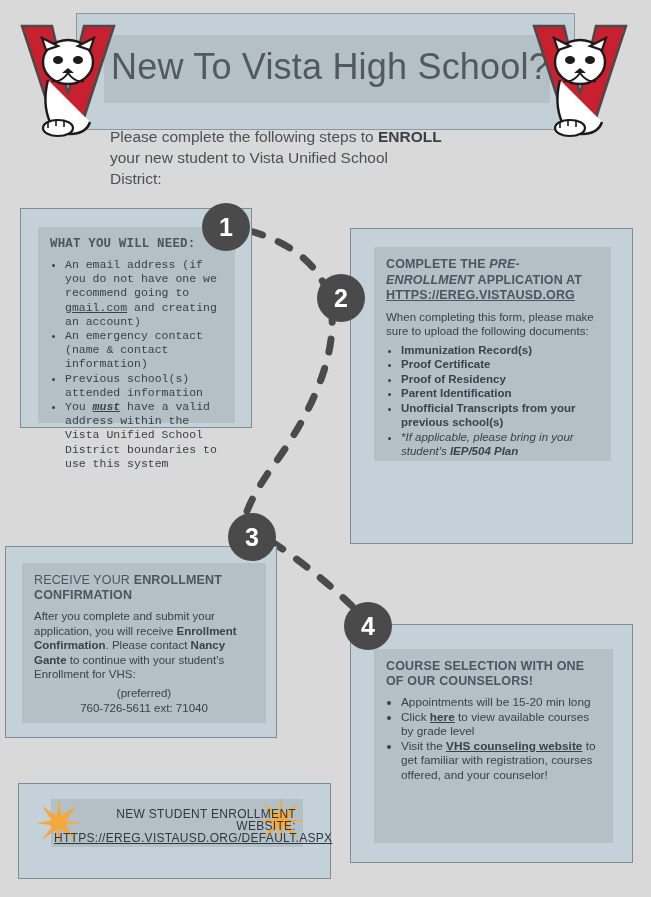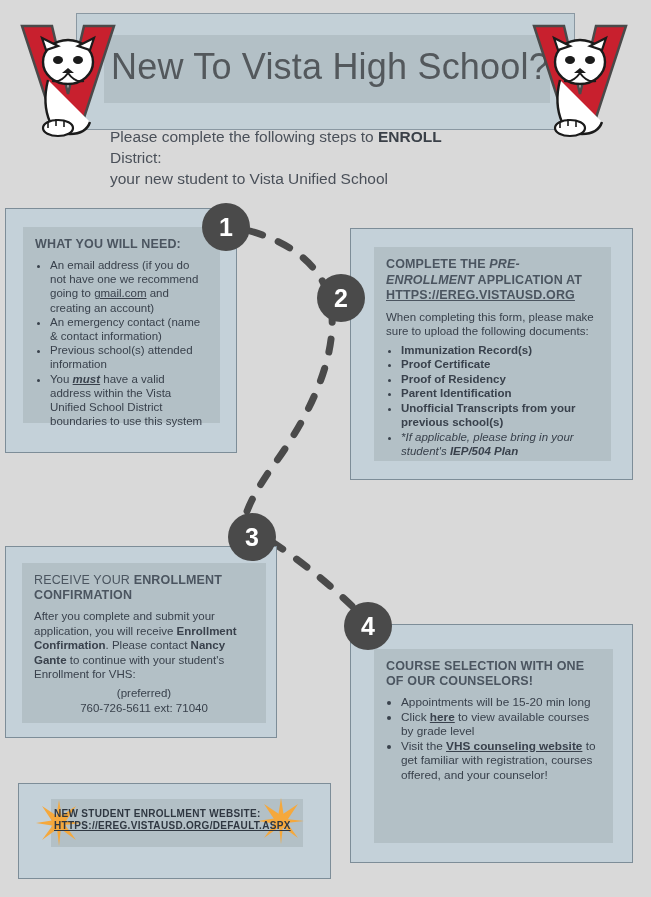--- a/index.html
+++ b/index.html
@@ -45,24 +45,24 @@
   .spanel h3{margin:0 0 6px 0;font-size:12.5px;line-height:15px;font-weight:bold;color:#4b5560;letter-spacing:.15px;}
   .spanel p{margin:0 0 4px 0;font-size:11.5px;line-height:14.5px;color:#39414c;}
   .spanel ul{margin:0;padding-left:15px;}
   .spanel li{font-size:11.5px;line-height:14.2px;color:#39414c;margin-bottom:0px;}
   .u{text-decoration:underline;}
   .bi{font-weight:bold;font-style:italic;}
   .it{font-style:italic;}
   .bd{font-weight:bold;}
 
   
-  #box1{left:5px;top:208px;width:232px;height:245px;}
+  #box1{left:20px;top:208px;width:232px;height:220px;font-family:Liberation Mono, monospace;}
   #panel1{left:17px;top:18px;width:197px;height:196px;}
   
-  #box2{left:350px;top:228px;width:283px;height:252px;}
+  #box2{left:350px;top:228px;width:283px;height:316px;}
   #panel2{left:23px;top:18px;width:237px;height:214px;}
   #panel2 h3{font-size:12.5px;line-height:15.5px;}
   #panel2 ul li{font-weight:bold;font-size:11.5px;line-height:14.5px;}
   #panel2 ul li.ital{font-weight:normal;font-style:italic;}
   #panel2 ul li.ital b{font-style:italic;font-weight:bold;}
   
   #box3{left:5px;top:546px;width:272px;height:192px;}
   #panel3{left:16px;top:16px;width:244px;height:160px;}
   
   #box4{left:350px;top:624px;width:283px;height:239px;}
@@ -80,22 +80,22 @@
   #c1{left:202px;top:203px;width:48px;height:48px;}
   #c2{left:317px;top:274px;width:48px;height:48px;}
   #c3{left:228px;top:513px;width:48px;height:48px;}
   #c4{left:344px;top:602px;width:48px;height:48px;}
 
   
   #footer-box{position:absolute;left:18px;top:783px;width:313px;height:96px;
     background:#c4d1d9;border:1.5px solid #7d8d98;box-sizing:border-box;}
   #footer-panel{position:absolute;left:32px;top:15px;width:252px;height:48px;background:#b3c0c6;}
   .footer-text{
-    position:absolute;left:54px;top:808px;width:242px;text-align:left;
-    font-size:10px;line-height:12px;font-weight:bold;color:#2f3741;letter-spacing:.3px;
+    position:absolute;left:54px;top:808px;width:242px;text-align:right;
+    font-size:12px;line-height:12px;font-weight:normal;color:#2f3741;letter-spacing:.3px;
   }
   .footer-text .u{text-decoration:underline;}
   .star{position:absolute;width:46px;height:46px;}
   #star-left{left:36px;top:800px;}
   #star-right{left:258px;top:798px;}
 
   .dashpath{position:absolute;left:0;top:0;width:651px;height:897px;pointer-events:none;}
 </style>
 </head>
 <body>
@@ -140,22 +140,22 @@
       <path d="M28,35 q-7,10 -16,8" stroke="#1b1b1b" stroke-width="2" fill="none"></path>
       <path d="M28,35 q7,10 16,8" stroke="#1b1b1b" stroke-width="2" fill="none"></path>
       <path d="M8,42 q-6,24 2,42 q6,12 20,12 q16,0 20,-12" fill="#ffffff" stroke="#1b1b1b" stroke-width="2.4"></path>
       <ellipse cx="18" cy="90" rx="15" ry="8" fill="#ffffff" stroke="#1b1b1b" stroke-width="2.2"></ellipse>
       <path d="M8,90 v-6 M16,88 v-7 M24,89 v-6" stroke="#1b1b1b" stroke-width="1.6"></path>
     </g>
   </svg>
 
   <div class="subtitle">
     <div><span>Please complete the following steps to </span><b>ENROLL</b></div>
+    <div>your new student to Vista Unified School</div>
     <div>District:</div>
-    <div>your new student to Vista Unified School</div>
   </div>
 
   <div class="sbox" id="box1">
     <div class="spanel" id="panel1">
       <h3>WHAT YOU WILL NEED:</h3>
       <ul>
         <li>An email address (if you do not have one we recommend going to <span class="u">gmail.com</span> and creating an account)</li>
         <li>An emergency contact (name &amp; contact information)</li>
         <li>Previous school(s) attended information</li>
         <li>You <span class="u it bd">must</span> have a valid address within the Vista Unified School District boundaries to use this system</li>

